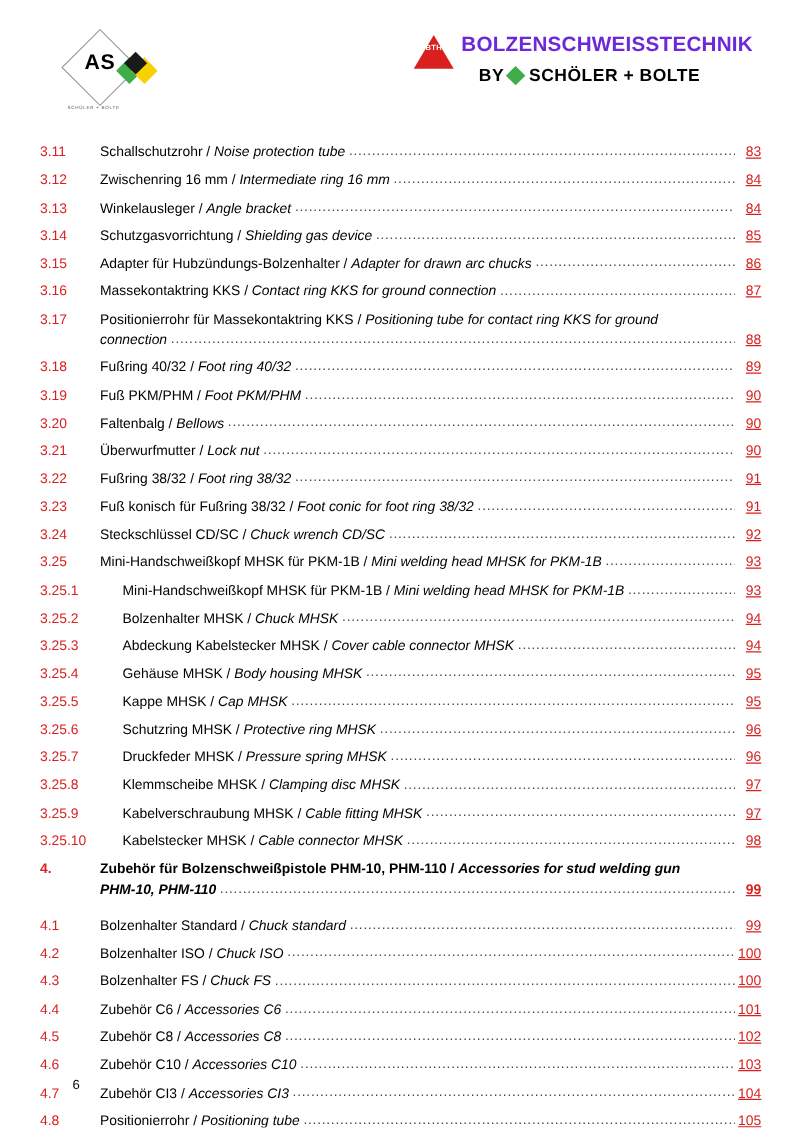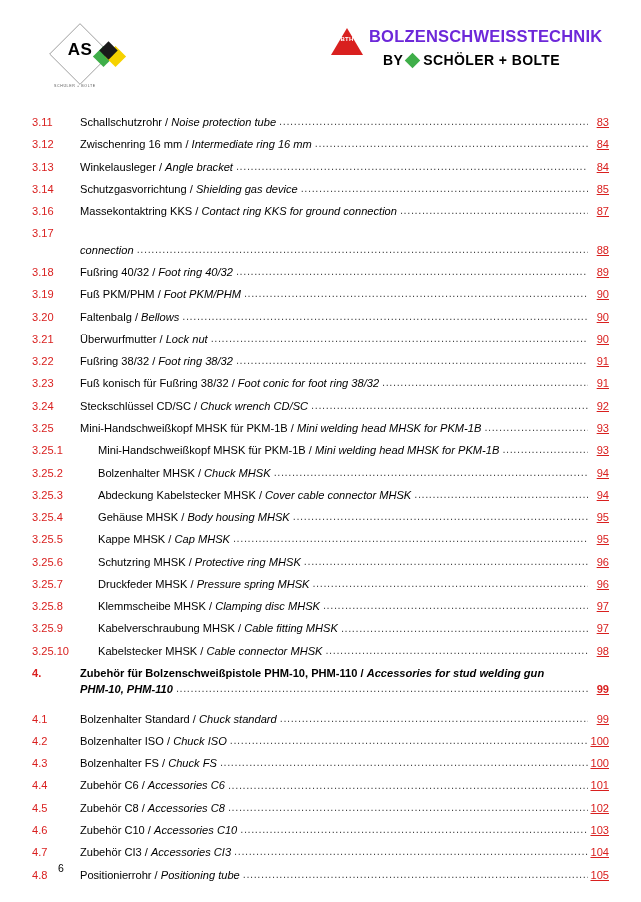--- a/index.html
+++ b/index.html
@@ -258,27 +258,34 @@
         <span class="dots"></span>
         <span class="pg">84</span>
       </div>
       <div class="row">
         <span class="num lvl2">3.14</span>
         <span class="txt"><span>Schutzgasvorrichtung / </span><em>Shielding gas device</em></span>
         <span class="dots"></span>
         <span class="pg">85</span>
       </div>
       <div class="row">
+        <span class="num lvl2">3.15</span>
+        <span class="txt"><span>Adapter für Hubzündungs-Bolzenhalter / </span><em>Adapter for drawn arc chucks</em></span>
+        <span class="dots"></span>
+        <span class="pg">86</span>
+      </div>
+      <div class="row">
         <span class="num lvl2">3.16</span>
         <span class="txt"><span>Massekontaktring KKS / </span><em>Contact ring KKS for ground connection</em></span>
         <span class="dots"></span>
         <span class="pg">87</span>
       </div>
       <div class="row">
         <span class="num lvl2">3.17</span>
+        <span class="txt"><span>Positionierrohr für Massekontaktring KKS / </span><em>Positioning tube for contact ring KKS for ground</em></span>
       </div>
       <div class="row" style="margin-top: -6px;">
         <span class="num lvl2">&nbsp;</span>
         <span class="txt"><em>connection</em></span>
         <span class="dots"></span>
         <span class="pg">88</span>
       </div>
       <div class="row">
         <span class="num lvl2">3.18</span>
         <span class="txt"><span>Fußring 40/32 / </span><em>Foot ring 40/32</em></span>

